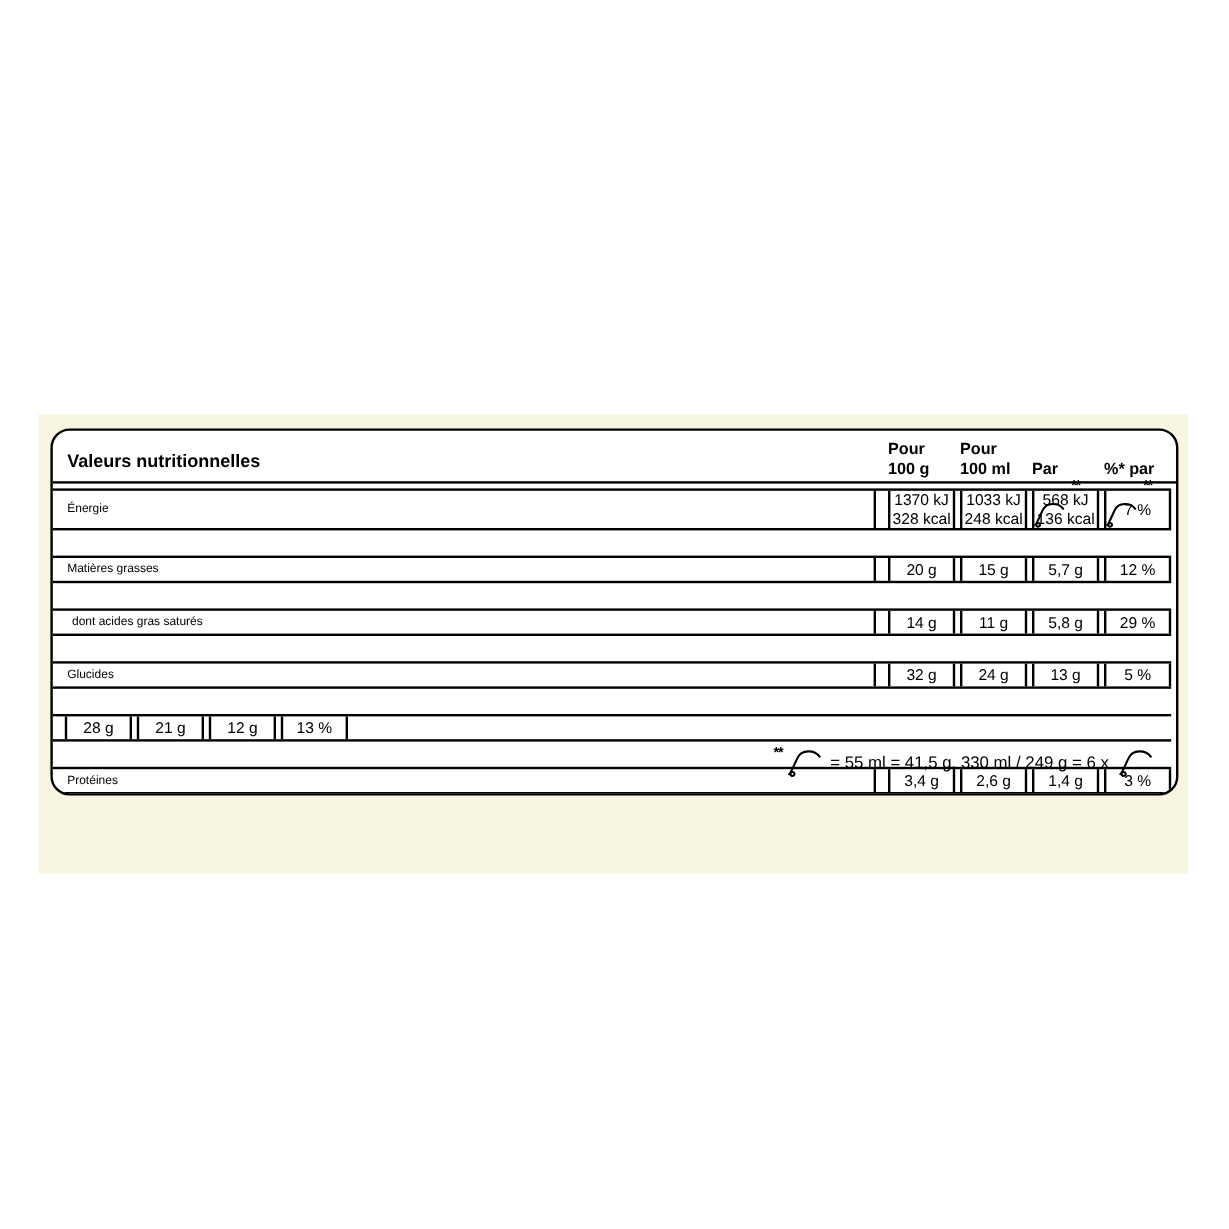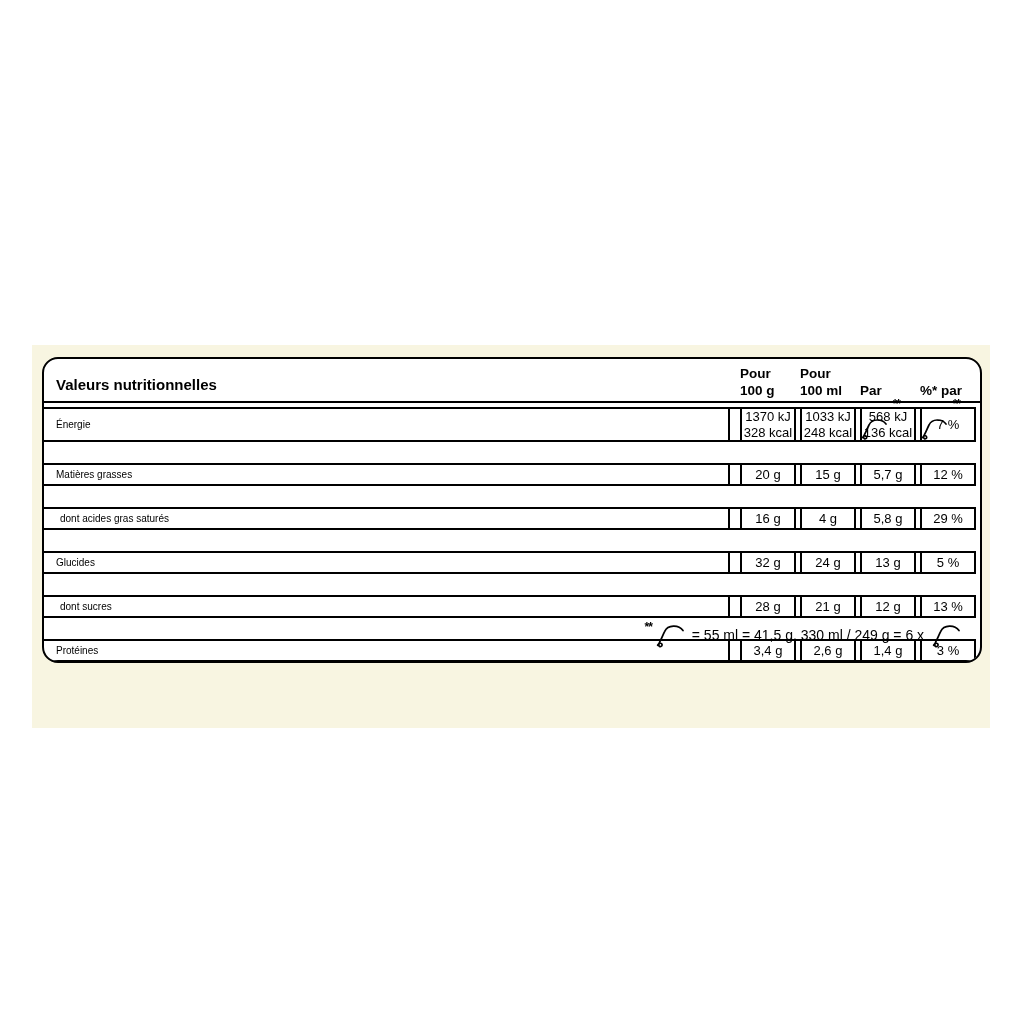--- a/index.html
+++ b/index.html
@@ -99,36 +99,35 @@
         <div class="t-row">
           <div class="lcell">Matières grasses</div>
           <div class="vcell first">20 g</div>
           <div class="vcell">15 g</div>
           <div class="vcell">5,7 g</div>
           <div class="vcell">12 %</div>
         </div>
 
         <div class="t-row">
           <div class="lcell indent">dont acides gras saturés</div>
-          <div class="vcell first">16 g</div>
-          <div class="vcell">4 g</div>
+          <div class="vcell first">14 g</div>
+          <div class="vcell">11 g</div>
           <div class="vcell">5,8 g</div>
           <div class="vcell">29 %</div>
         </div>
 
         <div class="t-row">
           <div class="lcell">Glucides</div>
           <div class="vcell first">32 g</div>
           <div class="vcell">24 g</div>
           <div class="vcell">13 g</div>
           <div class="vcell">5 %</div>
         </div>
 
         <div class="t-row">
-          <div class="lcell indent">dont sucres</div>
           <div class="vcell first">28 g</div>
           <div class="vcell">21 g</div>
           <div class="vcell">12 g</div>
           <div class="vcell">13 %</div>
         </div>
 
         <div class="t-row">
           <div class="lcell">Protéines</div>
           <div class="vcell first">3,4 g</div>
           <div class="vcell">2,6 g</div>

